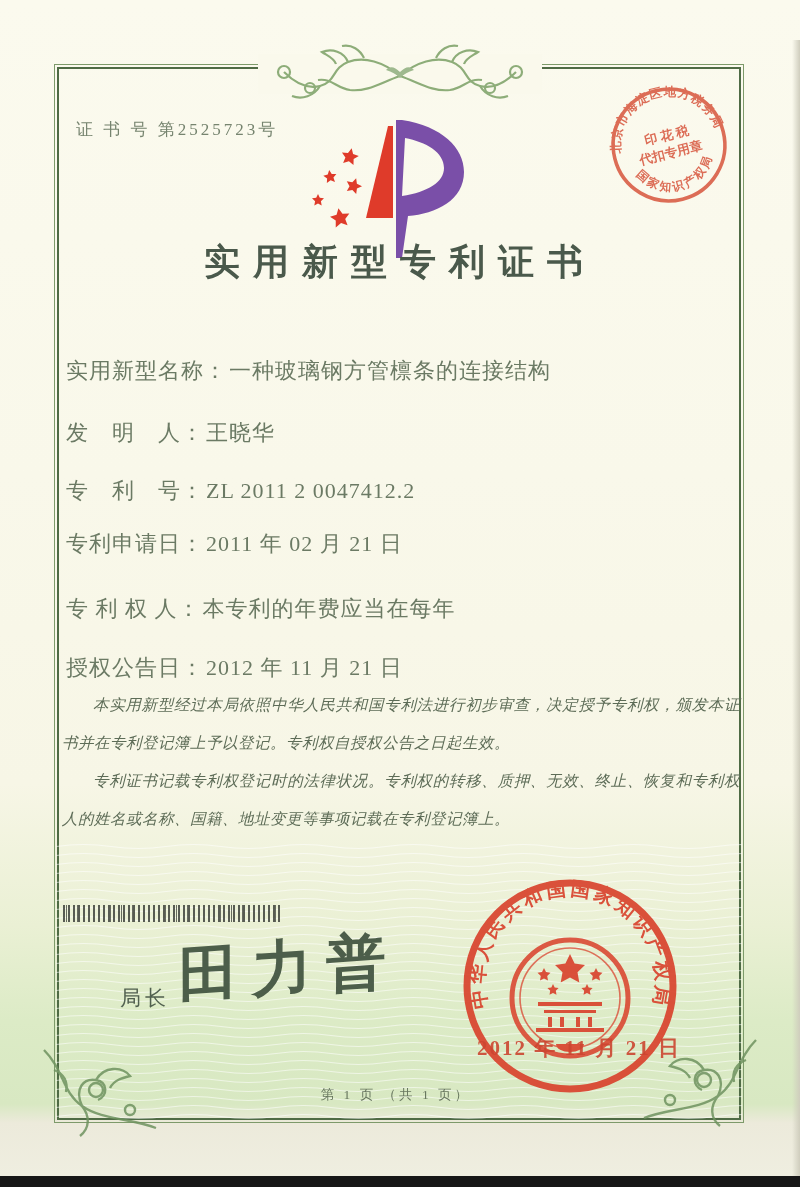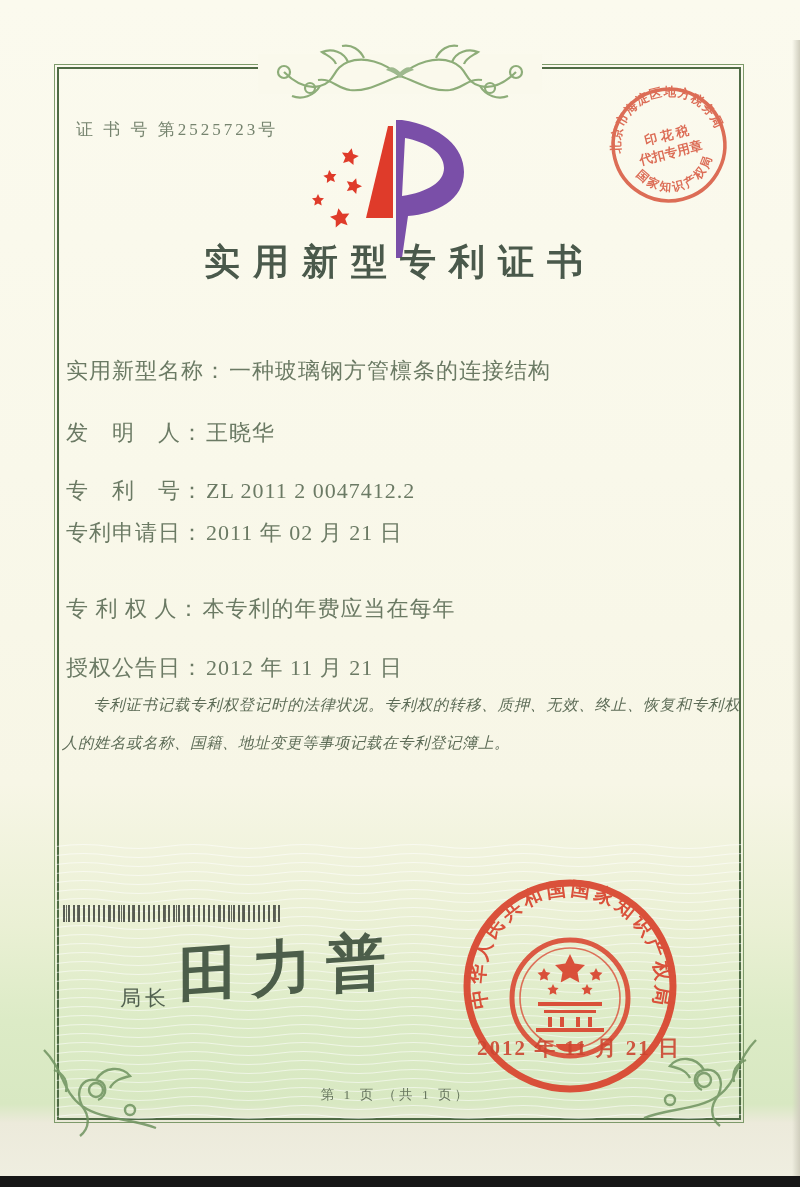--- a/index.html
+++ b/index.html
@@ -37,21 +37,21 @@
     transform:rotate(-14deg);opacity:.88;}
 
   .logo{position:absolute;left:292px;top:112px;width:200px;height:152px;}
 
   .title{position:absolute;left:0;top:238px;width:800px;text-align:center;
     font-size:36px;font-weight:600;color:#4a594b;letter-spacing:13px;}
 
   .fields{position:absolute;left:66px;top:344px;width:660px;}
   .field-row{position:absolute;left:0;font-size:22px;color:#6b7a64;letter-spacing:1px;white-space:nowrap;}
   .field-row .value{margin-left:2px;}
-  .fr0{top:12px}.fr1{top:74px}.fr2{top:132px}.fr3{top:174px}.fr4{top:250px}.fr5{top:309px}
+  .fr0{top:12px}.fr1{top:74px}.fr2{top:132px}.fr3{top:185px}.fr4{top:250px}.fr5{top:309px}
 
   .paragraphs{position:absolute;left:62px;top:686px;width:678px;
     font-size:15.5px;line-height:38px;color:#5d6c57;text-align:justify;
     font-style:italic;letter-spacing:.5px;}
   .paragraphs p{margin:0;text-indent:2em;}
 
   .barcode{position:absolute;left:63px;top:905px;width:218px;height:17px;
     background:
       repeating-linear-gradient(90deg,#3e423c 0 2px,transparent 2px 5px),
       repeating-linear-gradient(90deg,transparent 0 3px,#50544c 3px 4px,transparent 4px 11px);
@@ -181,20 +181,21 @@
     </div>
     <div class="field-row fr4">
       <span class="label">专 利 权 人：</span><span class="value">本专利的年费应当在每年</span>
     </div>
     <div class="field-row fr5">
       <span class="label">授权公告日：</span><span class="value">2012 年 11 月 21 日</span>
     </div>
   </div>
 
   <div class="paragraphs">
+    <p>本实用新型经过本局依照中华人民共和国专利法进行初步审查，决定授予专利权，颁发本证书并在专利登记簿上予以登记。专利权自授权公告之日起生效。</p>
     <p>专利证书记载专利权登记时的法律状况。专利权的转移、质押、无效、终止、恢复和专利权人的姓名或名称、国籍、地址变更等事项记载在专利登记簿上。</p>
   </div>
 
   <div class="barcode"></div>
 
   <div class="sig-title">局长</div>
   <div class="sig-name">田力普</div>
 
   <svg class="seal" viewBox="0 0 220 220">
     <defs>

